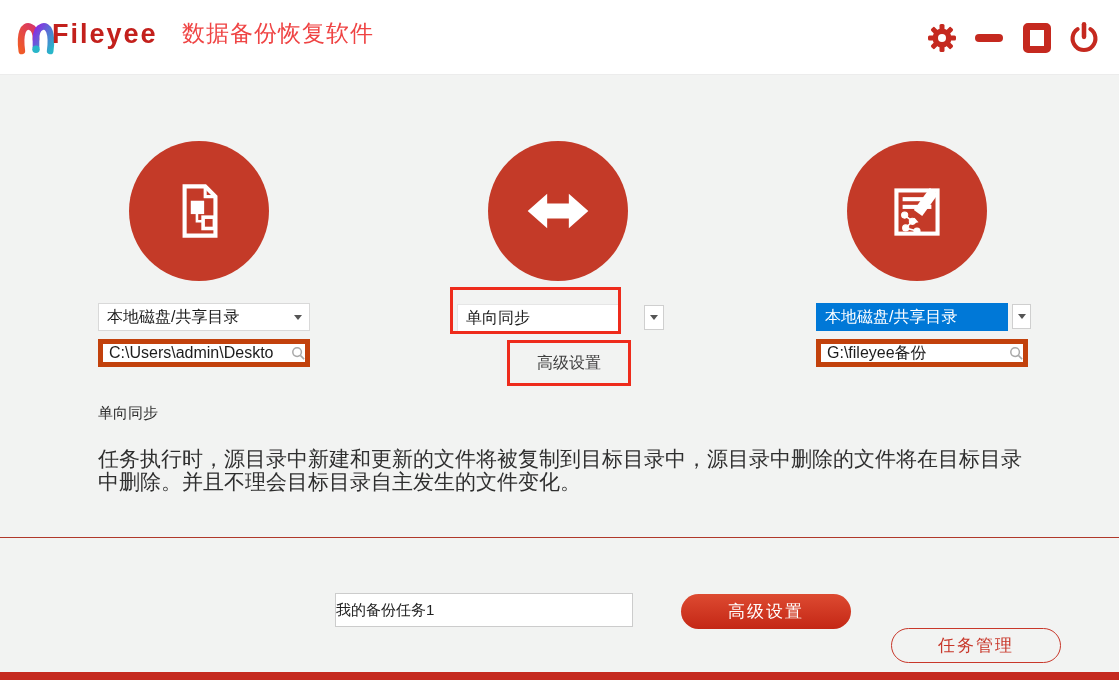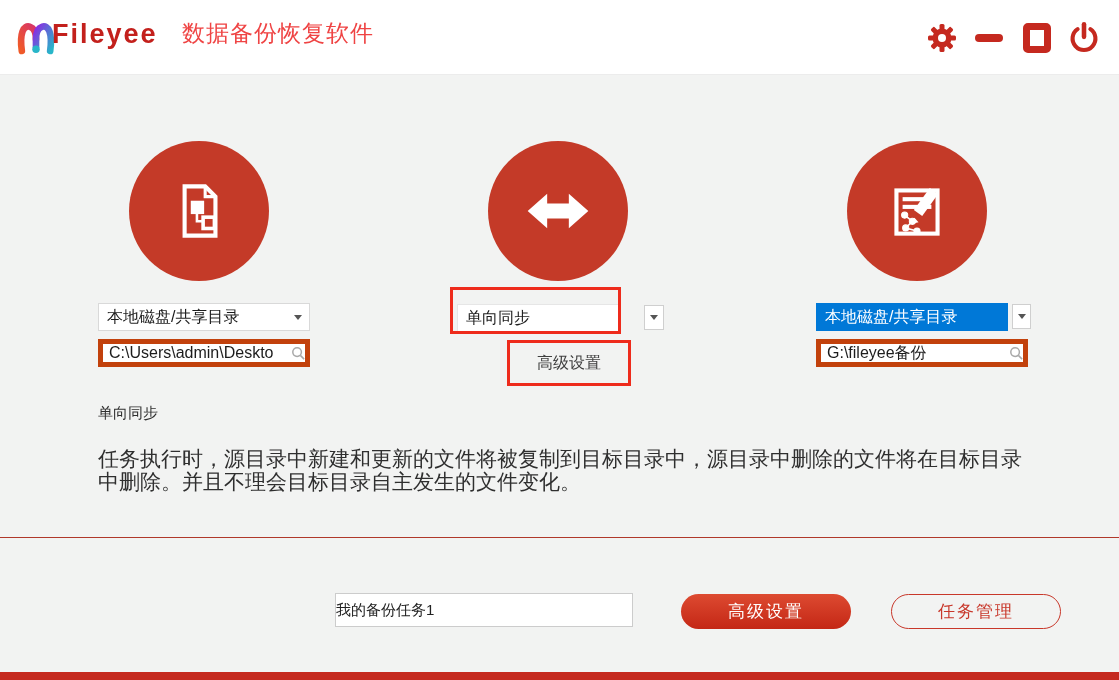--- a/index.html
+++ b/index.html
@@ -33,21 +33,21 @@
 
   
   .desc-heading { position:absolute; left:98px; top:404px; font-size:15px; color:#2f2f2f; }
   .desc-body { position:absolute; left:98px; top:448px; width:925px; font-size:21px; line-height:23px; color:#2f2f2f;font-family:Liberation Serif, serif; }
 
   .red-sep { position:absolute; left:0; top:537px; width:1119px; height:1px; background:#b0382a; }
 
   
   .task-input { position:absolute; left:335px; top:593px; width:298px; height:34px; background:#fff; border:1px solid #cccccc; font-size:15px; color:#222; padding-left:0; font-family:"Liberation Sans","DejaVu Sans",sans-serif; }
   .btn-create { position:absolute; left:681px; top:594px; width:170px; height:35px; border:none; border-radius:18px; background:linear-gradient(#dd4a31,#c42715); color:#ffffff; font-size:17px; letter-spacing:2px; cursor:pointer; font-family:"Liberation Sans","DejaVu Sans",sans-serif; }
-  .btn-manage { position:absolute; left:891px; top:594px; width:170px; height:35px; border:1px solid #c8372a; border-radius:18px; background:transparent; color:#c8372a; font-size:17px; letter-spacing:2px; cursor:pointer; font-family:"Liberation Sans","DejaVu Sans",sans-serif; }
+  .btn-manage { position:absolute; left:891px; top:628px; width:170px; height:35px; border:1px solid #c8372a; border-radius:18px; background:transparent; color:#c8372a; font-size:17px; letter-spacing:2px; cursor:pointer; font-family:"Liberation Sans","DejaVu Sans",sans-serif; }
 
   .footer-bar { position:absolute; left:0; bottom:0; width:1119px; height:8px; background:#c5291f; }
 </style>
 </head>
 <body>
 
 <div class="header">
   <svg class="logo" viewBox="0 0 48 46">
     <defs>
       <linearGradient id="gL" x1="0" y1="1" x2="1" y2="0">

